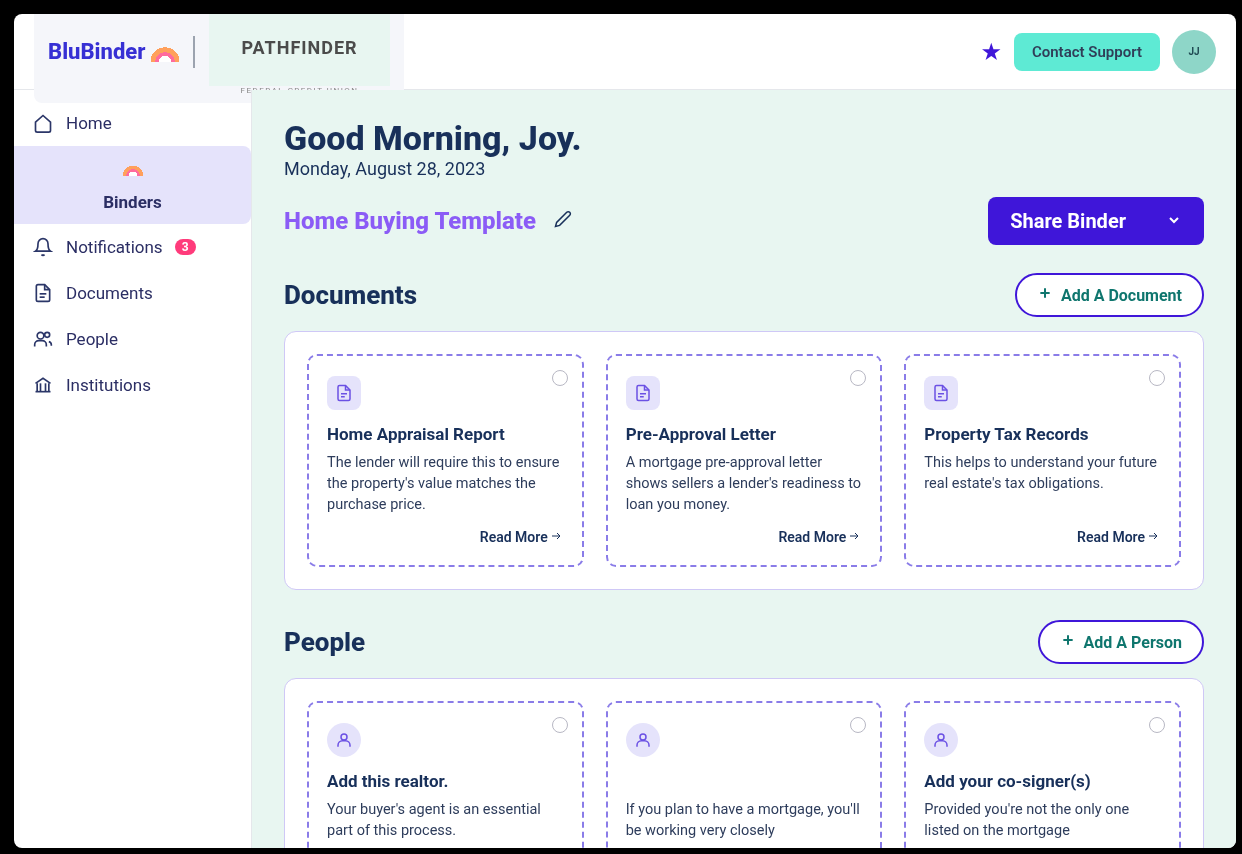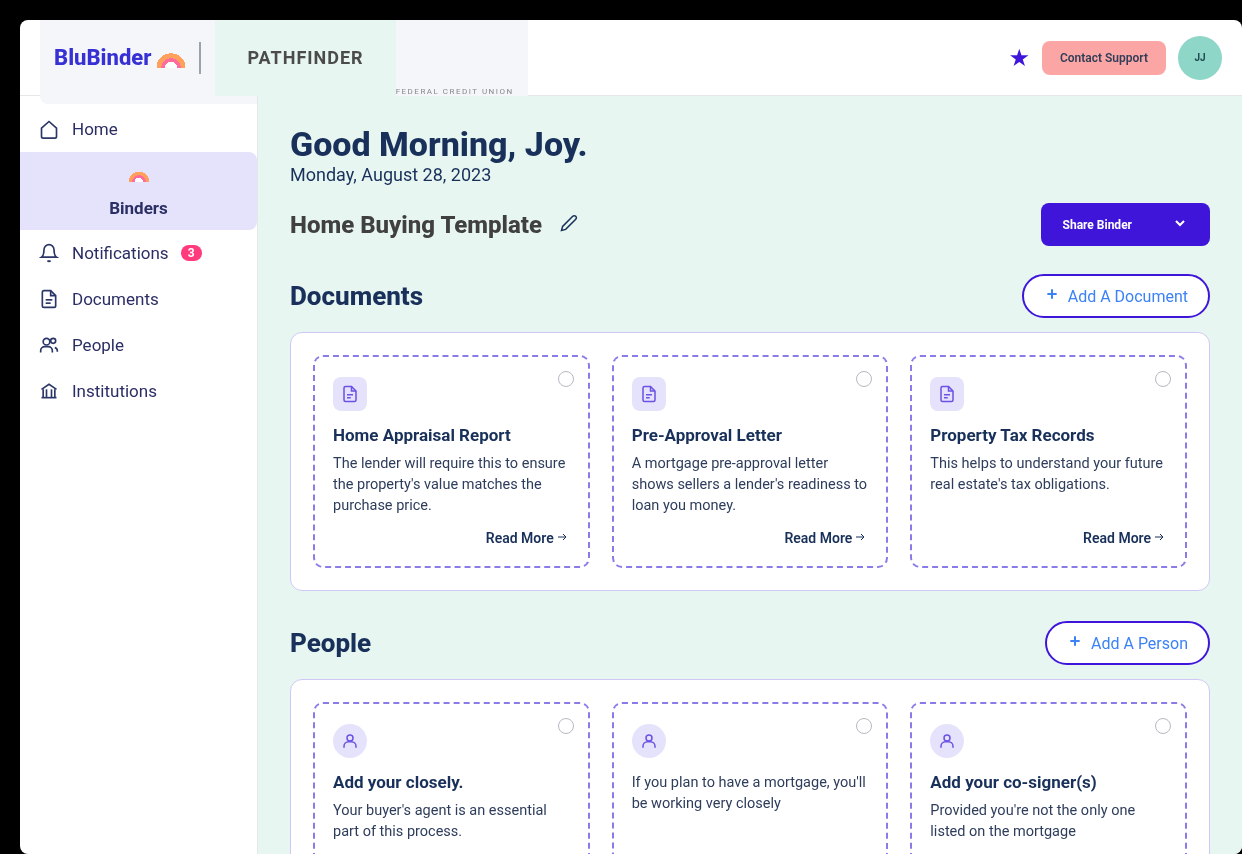--- a/index.html
+++ b/index.html
@@ -7,21 +7,21 @@
   font-family: -apple-system, BlinkMacSystemFont, 'Segoe UI', Roboto, sans-serif;
   background: #000;
   width: 1242px;
   height: 854px;
   overflow: hidden;
 }
 .app-frame {
   background: #fff;
   width: 1222px;
   height: 834px;
-  margin: 20px;
+  margin: 14px;
   border-radius: 8px;
   overflow: hidden;
   display: flex;
   flex-direction: column;
 }
 .topbar {
   height: 76px;
   display: flex;
   align-items: center;
   padding: 0 20px;
@@ -54,34 +54,34 @@
   content:'';
   position:absolute;
   inset:0;
   border-radius: 14px 14px 0 0;
   background: radial-gradient(circle at 50% 100%, #fff 0 25%, transparent 25%);
 }
 .logo-divider {
   width: 2px; height: 32px; background: #9ca3af;
 }
 .logo-pathfinder {
-  display:flex; flex-direction:row; align-items:flex-end;
+  display:flex; flex-direction:column; align-items:center;
   color: #4b4b4b;
 }
 .logo-pathfinder .main { font-weight:700; font-size:18px; letter-spacing:1px; }
 .logo-pathfinder .sub { font-size:8px; letter-spacing:1.5px; color:#888; }
 .topbar-spacer { flex: 1; }
 .star-icon { color: #3f16d9; font-size: 24px; }
 .support-btn {
-  background: #fca5a5;
+  background: #5eead4;
   border-radius: 8px;
   padding: 10px 18px;
   font-weight:600;
   color:#303e58;
-  font-size:12px;
+  font-size:15px;
   cursor:pointer;
 }
 .avatar {
   width:44px; height:44px; border-radius:50%;
   background: #8ed6c8;
   display:flex; align-items:center; justify-content:center;
   font-weight:700; color:#1f4a52; font-size:10px;
 }
 .body {
   display:flex; flex:1; overflow:hidden;
@@ -115,54 +115,54 @@
   flex:1;
   background:#e8f6f1;
   padding: 28px 32px;
   overflow-y:auto;
 }
 .greeting-row{ display:flex; align-items:baseline; justify-content:space-between; margin-bottom:18px;flex-direction:column;}
 .greeting { font-size:34px; font-weight:800; color:#18305a; }
 .date { font-size:18px; font-weight:400; color:#18305a; }
 .title-row { display:flex; align-items:center; justify-content:space-between; margin-bottom:28px;}
 .binder-title-group{ display:flex; align-items:center; gap:18px;}
-.binder-title { font-size:24px; font-weight:800; color:#404040; }
+.binder-title { font-size:24px; font-weight:800; color:#8b5cf6; }
 .edit-icon { color:#18305a; cursor:pointer; }
 .share-btn {
   background:#3f16d9; color:#fff; font-weight:700;
   padding: 12px 22px; border-radius:8px;
   display:flex; align-items:center; gap:40px;
-  font-size:12px; cursor:pointer;
+  font-size:20px; cursor:pointer;
 }
 .section-header {
   display:flex; justify-content:space-between; align-items:center;
   margin-bottom:14px;
 }
 .section-title { font-size:26px; font-weight:800; color:#18305a; }
 .add-btn {
-  background:#fff; border:2px solid #3f16d9; color:#3b82f6;
-  font-weight:400; font-size:16px;
+  background:#fff; border:2px solid #3f16d9; color:#0f766e;
+  font-weight:700; font-size:16px;
   padding:10px 20px; border-radius:999px;
   display:flex; align-items:center; gap:8px; cursor:pointer;
 }
 .section-box {
   background:#fff;
   border:1px solid #cfc8f6;
   border-radius:12px;
   padding:22px;
   display:flex; gap:22px;
   margin-bottom:30px;
 }
 .card {
   flex:1;
   border:2px dashed #8a7ce8;
   border-radius:10px;
   padding:20px 18px;
   position:relative;
-  display:flex; flex-direction:column;
+  display:flex; flex-direction:column;justify-content:space-between;
 }
 .card-radio {
   position:absolute; top:14px; right:14px;
   width:16px; height:16px; border-radius:50%;
   border:1.5px solid #b8b8c4;
 }
 .card-iconbox {
   width:34px; height:34px; border-radius:8px;
   background:#e5e3fb; display:flex; align-items:center; justify-content:center;
   margin-bottom:14px;
@@ -377,21 +377,21 @@
 
       <div class="section-box people" style="margin-bottom:0;">
         <div class="card">
           <div class="card-radio"></div>
           <div class="card-iconbox">
             <svg width="18" height="18" viewBox="0 0 24 24" fill="none" stroke="currentColor" stroke-width="2">
                 <circle cx="12" cy="8" r="4"></circle>
                 <path d="M4 21v-2a6 6 0 0 1 6-6h4a6 6 0 0 1 6 6v2"></path>
               </svg>
           </div>
-          <div class="card-title">Add your closely.</div>
+          <div class="card-title">Add this realtor.</div>
           <div class="card-desc">Your buyer's agent is an essential part of this process.</div>
         </div>
         <div class="card">
           <div class="card-radio"></div>
           <div class="card-iconbox">
             <svg width="18" height="18" viewBox="0 0 24 24" fill="none" stroke="currentColor" stroke-width="2">
                 <circle cx="12" cy="8" r="4"></circle>
                 <path d="M4 21v-2a6 6 0 0 1 6-6h4a6 6 0 0 1 6 6v2"></path>
               </svg>
           </div>

